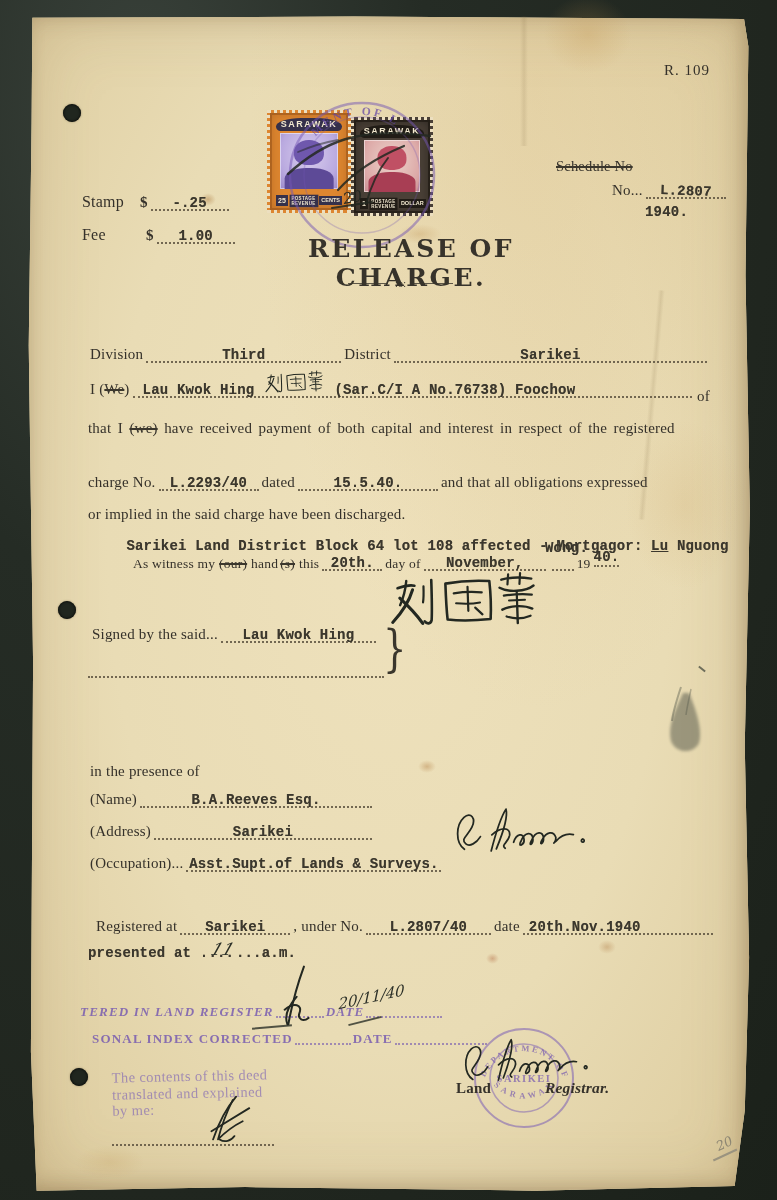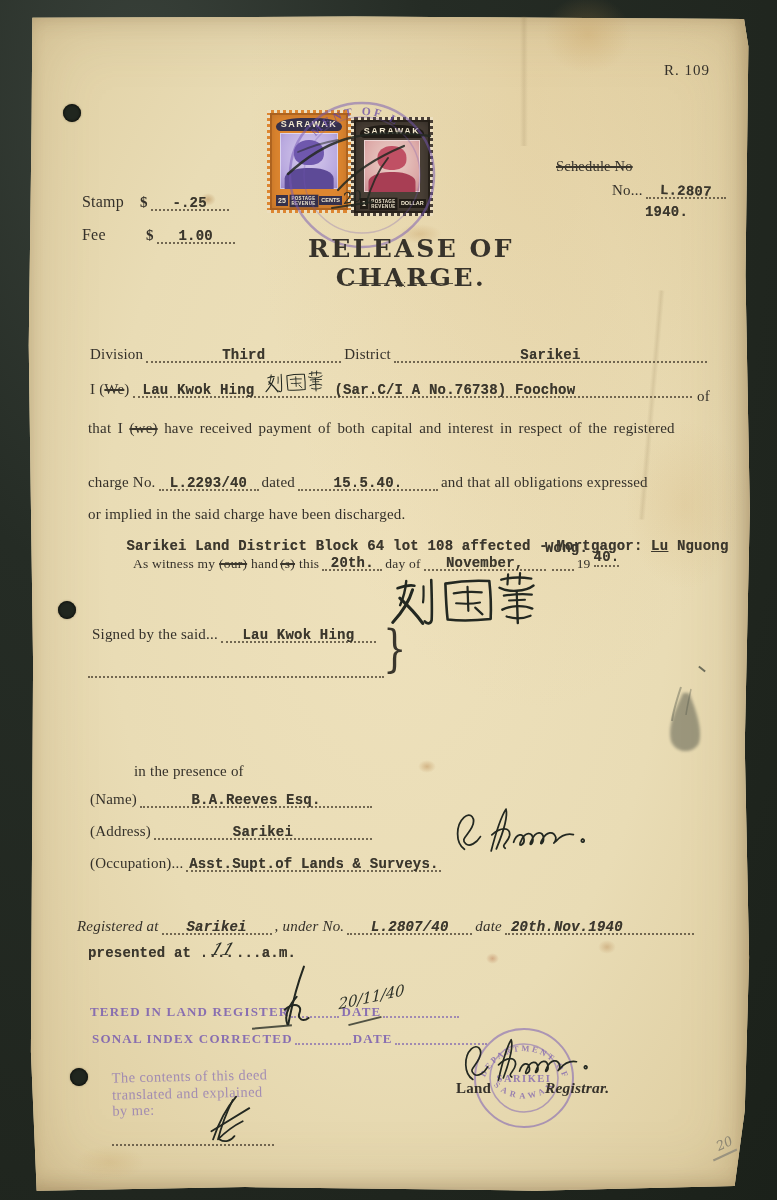--- a/index.html
+++ b/index.html
@@ -292,21 +292,21 @@
 
   
   <svg class="abs" width="60" height="78" viewBox="0 0 60 78" style="left:653px;top:683px;">
     <path d="M30,10 C24,24 14,42 18,58 C22,70 40,72 46,60 C50,46 42,24 36,10 Z" fill="#40453c" opacity=".45" style="filter:blur(1.5px);"></path>
     <path d="M28,4 C24,16 20,28 19,38" stroke="#4a4f44" stroke-width="2" fill="none" opacity=".4"></path>
     <path d="M38,6 C36,16 34,24 33,32" stroke="#4a4f44" stroke-width="1.5" fill="none" opacity=".35"></path>
   </svg>
   <div class="abs" style="left:698px;top:668px;width:8px;height:2px;background:#3b4036;opacity:.7;transform:rotate(38deg);"></div>
 
   
-  <div class="abs ser" style="left:90px;top:763px;margin-left:44px;">in the presence of</div>
+  <div class="abs ser" style="left:90px;top:763px;">in the presence of</div>
   <div class="row" style="left:90px;top:791px;">
     <span class="ser">(Name)</span>
     <span class="dl" style="width:232px;">
         <span class="tw">B.A.Reeves Esq.</span>
       </span>
   </div>
   <div class="row" style="left:90px;top:823px;">
     <span class="ser">(Address)</span>
     <span class="dl" style="width:218px;">
         <span class="tw">Sarikei</span>
@@ -316,42 +316,42 @@
       <use href="#sig-reeves"></use>
     </svg>
   <div class="row" style="left:90px;top:855px;text-align:center;">
     <span class="ser">(Occupation)...</span>
     <span class="dl" style="width:255px;">
         <span class="tw">Asst.Supt.of Lands &amp; Surveys.</span>
       </span>
   </div>
 
   
-  <div class="row" style="left:77px;top:918px;width:620px;font-style:italic;">
+  <div class="row" style="left:96px;top:918px;width:620px;">
     <span class="ser">Registered at</span>
     <span class="dl" style="width:110px;">
         <span class="tw">Sarikei</span>
       </span>
     <span class="ser">, under No.</span>
     <span class="dl" style="width:125px;">
         <span class="tw">L.2807/40</span>
       </span>
     <span class="ser">date</span>
     <span class="dl grow" style="justify-content:flex-start;">
         <span class="tw" style="margin-left:6px;">20th.Nov.1940</span>
       </span>
   </div>
   <div class="row" style="left:88px;top:941px;">
     <span class="tw">presented at ....</span>
     <span class="hw" style="font-size:17px;transform:skewX(-20deg);position:relative;top:-2px;margin:0 2px 0 -22px;">11</span>
     <span class="tw">...a.m.</span>
   </div>
 
   
-  <div class="row" style="left:90px;top:1004px;align-items:flex-end;">
+  <div class="row" style="left:80px;top:1004px;align-items:flex-end;font-style:italic;">
     <span class="pu">TERED IN LAND REGISTER</span>
     <span class="pud" style="width:48px;"></span>
     <span class="pu">DATE</span>
     <span class="pud" style="width:76px;"></span>
   </div>
   <div class="row" style="left:92px;top:1031px;">
     <span class="pu">SONAL INDEX CORRECTED</span>
     <span class="pud" style="width:56px;"></span>
     <span class="pu">DATE</span>
     <span class="pud" style="width:92px;"></span>

